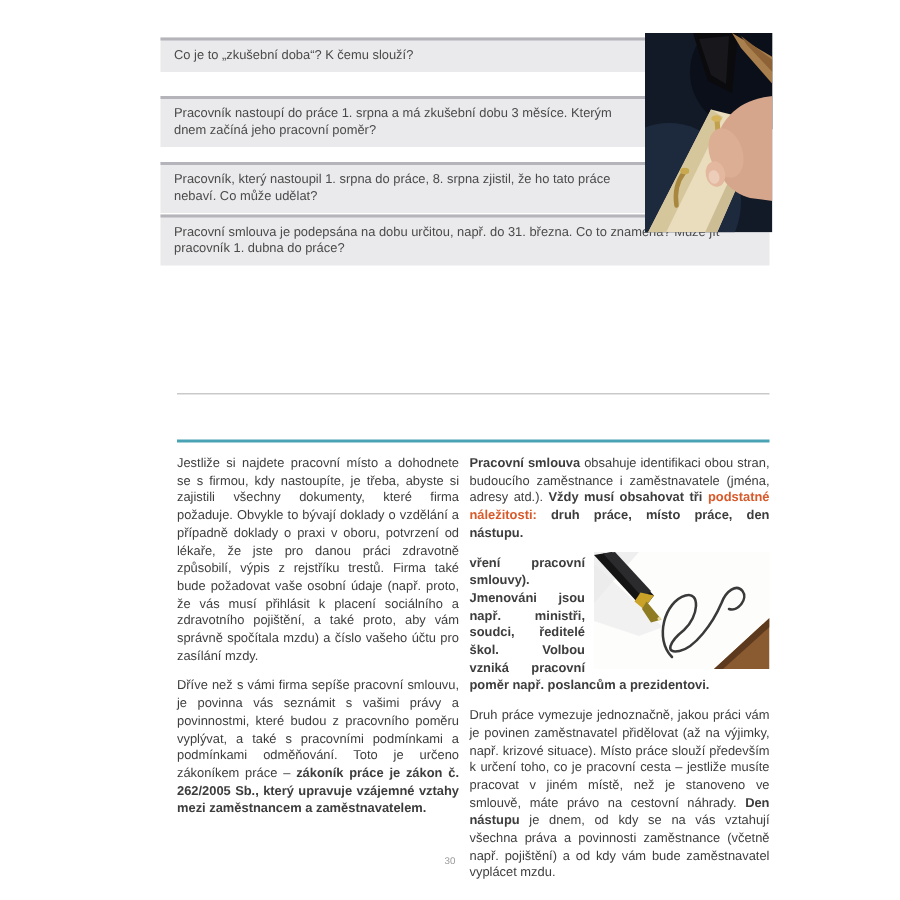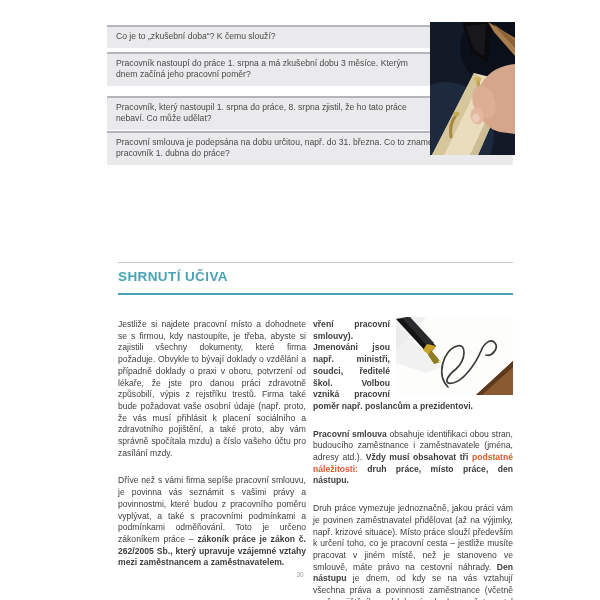--- a/index.html
+++ b/index.html
@@ -8,38 +8,38 @@
     font-family:"Liberation Sans", sans-serif;color:#3d3d3d;
   }
   
   .questions{position:absolute;left:107px;top:25px;width:406px;}
   .qbox{
     box-sizing:border-box;background:#eaeaec;border-top:2px solid #b4b4ba;
     padding:4px 9px 5px 9px;font-size:8.6px;line-height:11.5px;color:#4a4a4a;
   }
   .qbox.narrow{width:323px;}
   .qbox.wide{width:406px;}
-  .m16{margin-bottom:4px;}
+  .m16{margin-bottom:16px;}
   .m10{margin-bottom:10px;}
   .m9{margin-bottom:1px;}
   .m15{margin-bottom:15px;}
   
   .photo{position:absolute;left:430px;top:22px;width:85px;height:133px;overflow:hidden;}
   .photo svg{display:block;}
   
   .rule-gray{position:absolute;left:118px;top:262px;width:395px;height:1px;background:#c9c9c9;}
   .section-heading{
     position:absolute;left:118px;top:269px;margin:0;font-size:13.5px;font-weight:bold;
     letter-spacing:0.4px;color:#4aa3b4;
   }
   .rule-teal{position:absolute;left:118px;top:293px;width:395px;height:2px;background:#4aa3b4;}
   .col{position:absolute;top:303px;font-size:8.6px;line-height:11.7px;text-align:justify;color:#3d3d3d;}
   .col-left{left:118px;width:188px;}
   .col-right{left:313px;width:200px;}
-  .col p{margin:16px 0 8px 0;}
+  .col p{margin:0 0 8px 0;}
   .b{font-weight:bold;}
   .accent{font-weight:bold;color:#d85a2b;}
   
   .sig-wrap{float:right;width:117px;height:78px;margin:-2px 0 3px 6px;}
   .sig-wrap svg{display:block;}
   
   .pagenum{position:absolute;left:0;top:571px;width:100%;text-align:center;
     font-size:6.5px;color:#9a9a9a;}
 </style>
 </head>
@@ -77,29 +77,31 @@
 
       <polygon points="32,0 62,0 58,40 42,32" fill="#0b0b0e"></polygon>
       <polygon points="36,4 56,2 54,34 44,28" fill="#17171c"></polygon>
 
       <polygon points="58,0 85,16 85,34 64,10" fill="#a97f4e"></polygon>
       <polygon points="64,2 85,18 85,26 68,8" fill="#8c6236"></polygon>
     </svg>
   </div>
 
   <div class="rule-gray"></div>
-  <h2 class="section-heading">SHRNUTÍ UČIVA</h2>
   <div class="rule-teal"></div>
 
   <div class="col col-left">
     <p><span>Jestliže si najdete pracovní místo a dohodnete se s firmou, kdy nastoupíte, je třeba, abyste si zajistili všechny dokumenty, které firma požaduje. Obvykle to bývají doklady o vzdělání a případně doklady o praxi v oboru, potvrzení od lékaře, že jste pro danou práci zdravotně způsobilí, výpis z rejstříku trestů. Firma také bude požadovat vaše osobní údaje (např. proto, že vás musí přihlásit k placení sociálního a zdravotního pojištění, a také proto, aby vám správně spočítala mzdu) a číslo vašeho účtu pro zasílání mzdy.</span></p>
     <p><span>Dříve než s vámi firma sepíše pracovní smlouvu, je povinna vás seznámit s vašimi právy a povinnostmi, které budou z pracovního poměru vyplývat, a také s pracovními podmínkami a podmínkami odměňování. Toto je určeno zákoníkem práce – </span><span class="b">zákoník práce je zákon č. 262/2005 Sb., který upravuje vzájemné vztahy mezi zaměstnancem a zaměstnavatelem.</span></p>
   </div>
 
   <div class="col col-right">
+    <p>
+      <span class="b">Pracovní smlouva</span><span> obsahuje identifikaci obou stran, budoucího zaměstnance i zaměstnavatele (jména, adresy atd.). </span><span class="b">Vždy musí obsahovat tři </span><span class="accent">podstatné náležitosti:</span><span class="b"> druh práce, místo práce, den nástupu.</span>
+    </p>
     <p>
       <span class="sig-wrap">
         <svg width="117" height="78" viewBox="0 0 117 78" xmlns="http://www.w3.org/2000/svg">
           <rect width="117" height="78" fill="#fdfdfc"></rect>
           <polygon points="0,0 30,0 0,34" fill="#efefef"></polygon>
           <polygon points="0,8 46,50 30,56 0,46" fill="#e9e9e9" opacity="0.6"></polygon>
 
           <polygon points="0,2 12,0 40,29 33,38" fill="#141414"></polygon>
           <polygon points="6,1 14,0 38,26 33,31" fill="#2b2b2e"></polygon>
           <polygon points="31,27 40,29 33,38 27,33" fill="#c9a227"></polygon>
@@ -108,21 +110,18 @@
 
           <path d="M52,70 C40,58 47,33 61,29 C71,26 70,43 60,52 C50,60 47,68 57,66 C67,64 79,48 85,34 C88,26 95,21 99,26 C103,31 96,40 90,38" stroke="#3a3a3a" stroke-width="1.7" fill="none" stroke-linecap="round"></path>
 
           <polygon points="117,44 117,78 80,78" fill="#8a5a30"></polygon>
           <polygon points="117,44 117,50 86,78 80,78" fill="#5d3a1e"></polygon>
         </svg>
       </span>
       <span class="b">vření pracovní smlouvy). Jmenováni jsou např. ministři, soudci, ředitelé škol. Volbou vzniká pracovní poměr např. poslancům a prezidentovi.</span>
     </p>
     <p>
-      <span class="b">Pracovní smlouva</span><span> obsahuje identifikaci obou stran, budoucího zaměstnance i zaměstnavatele (jména, adresy atd.). </span><span class="b">Vždy musí obsahovat tři </span><span class="accent">podstatné náležitosti:</span><span class="b"> druh práce, místo práce, den nástupu.</span>
-    </p>
-    <p>
       <span>Druh práce vymezuje jednoznačně, jakou práci vám je povinen zaměstnavatel přidělovat (až na výjimky, např. krizové situace). Místo práce slouží především k určení toho, co je pracovní cesta – jestliže musíte pracovat v jiném místě, než je stanoveno ve smlouvě, máte právo na cestovní náhrady. </span><span class="b">Den nástupu</span><span> je dnem, od kdy se na vás vztahují všechna práva a povinnosti zaměstnance (včetně např. pojištění) a od kdy vám bude zaměstnavatel vyplácet mzdu.</span>
     </p>
   </div>
 
   <div class="pagenum">30</div>
 </div>
 
 </body></html>

